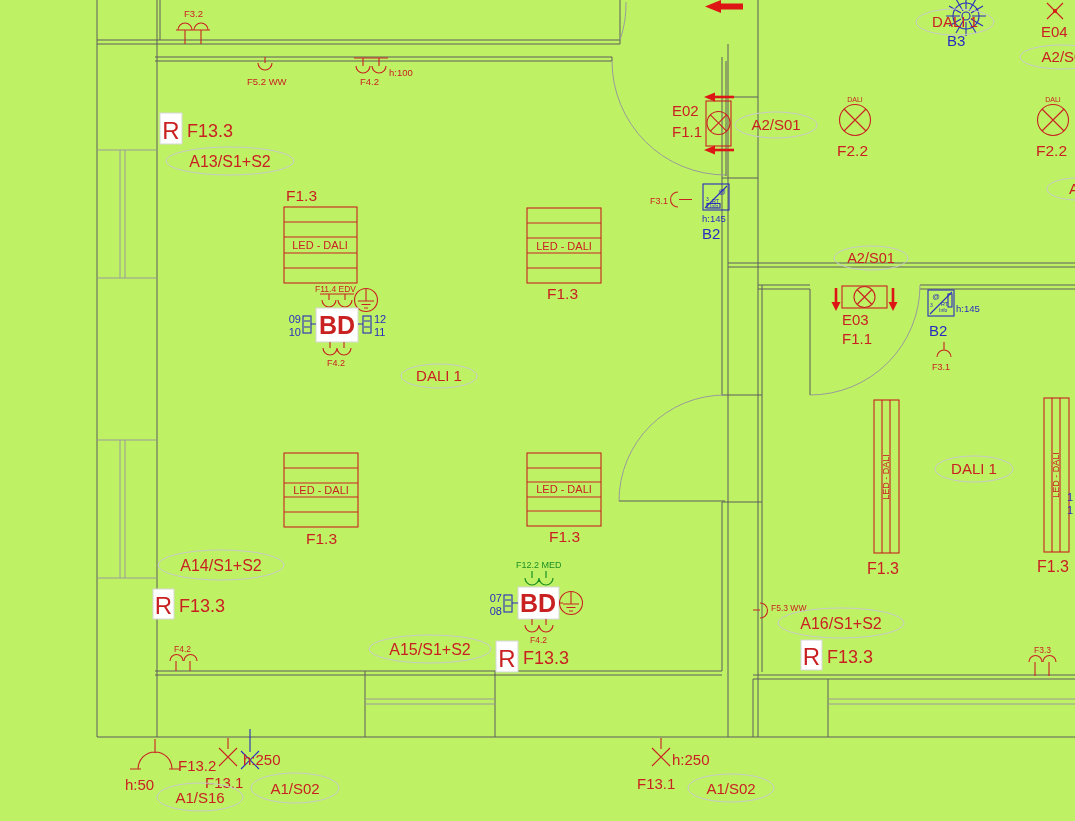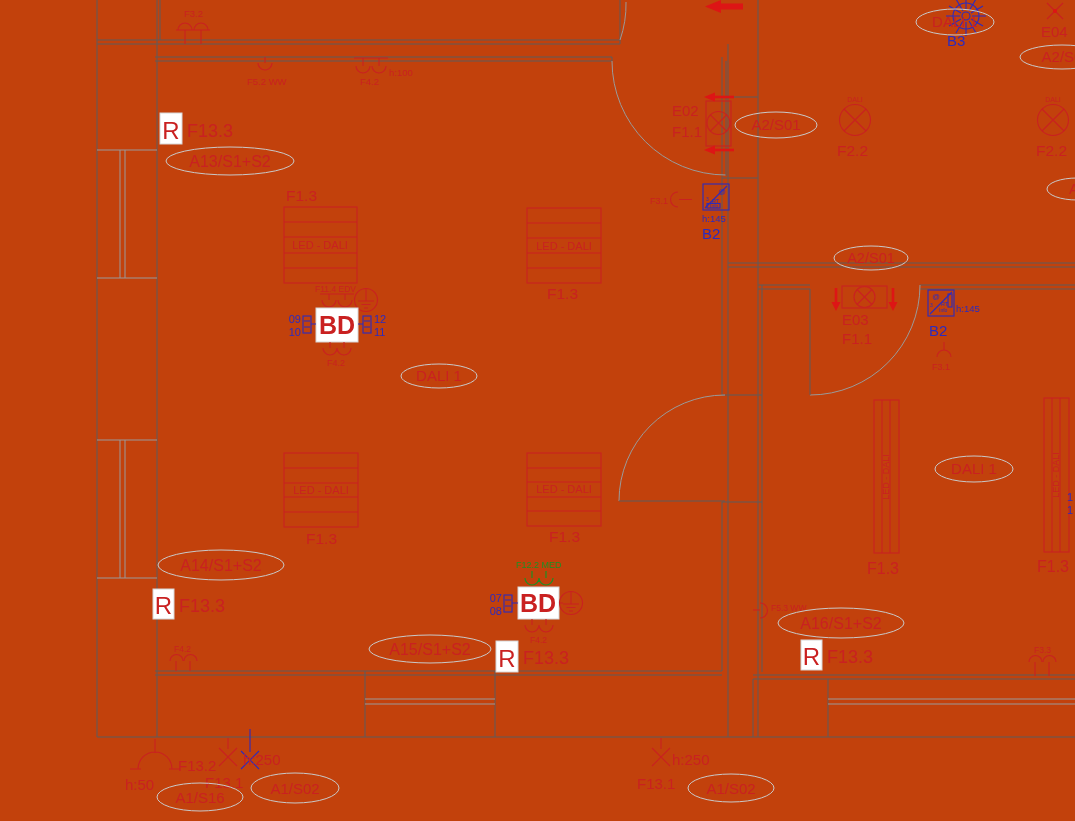--- a/index.html
+++ b/index.html
@@ -1,16 +1,16 @@
 <!DOCTYPE html>
 <html style="--red: #c92121; --blue: #2b2bc0; --green: #1e8f24; --wall: #5d5d5d; --wlight: #9a9a9a; --ellipse: #c9c9c9; --badge: #d6d6d6; --arrow: #dd1515;"><head>
 <meta charset="utf-8">
 <style>
   html,body{margin:0;padding:0;background:#fff;}
-  .stage{position:relative;width:1075px;height:821px;background:#c2410c;overflow:hidden;}
+  .stage{position:relative;width:1075px;height:821px;background:#bef264;overflow:hidden;}
   svg{position:absolute;left:0;top:0;}
   text{font-family:"Liberation Sans","DejaVu Sans",sans-serif;}
   .w{stroke:var(--wall);fill:none;stroke-width:1;}
   .wl{stroke:var(--wlight);fill:none;stroke-width:1;}
   .r{stroke:var(--red);fill:none;stroke-width:1.1;}
   .b{stroke:var(--blue);fill:none;stroke-width:1.1;}
   .g{stroke:var(--green);fill:none;stroke-width:1.2;}
   .el{stroke:var(--ellipse);fill:none;stroke-width:1;}
   .badge{stroke:var(--badge);fill:#ffffff;stroke-width:1;}
   .rt{fill:var(--red);}

